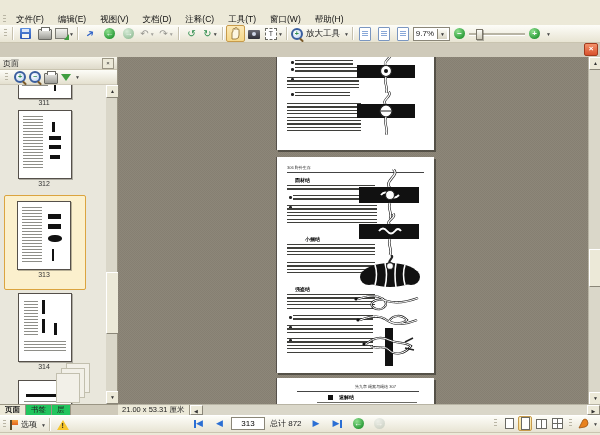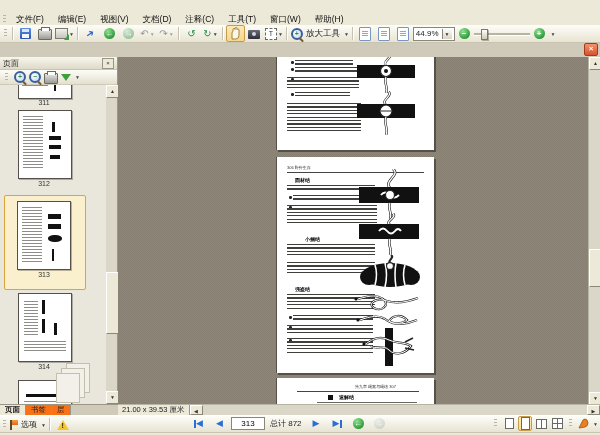--- a/index.html
+++ b/index.html
@@ -105,21 +105,21 @@
   .ph1{position:absolute;font-size:5px;font-weight:bold;color:#000;line-height:6px;}
   .bdot{position:absolute;width:2.5px;height:2.5px;border-radius:50%;background:#222;}
   .barknot{position:absolute;}
   .msq{position:absolute;background:#111;}
 
   
   #vscroll{left:588px;top:57px;width:12px;height:347px;background:#dad7c9;border-left:1px solid #b8b4a4;box-sizing:border-box;}
 
   
   #side-tabs{left:0;top:404px;width:118px;height:11px;background:#cfcaba;display:flex;align-items:stretch;border-top:1px solid #9a9584;box-sizing:border-box;}
-  .side-tab{font-size:7.5px;color:#222;padding:0 5px;display:flex;align-items:center;border-right:1px solid #9a9584;background:#f97316;}
+  .side-tab{font-size:7.5px;color:#222;padding:0 5px;display:flex;align-items:center;border-right:1px solid #9a9584;background:#22c55e;}
   .side-tab.active{background:#ece9d8;font-weight:bold;}
   #hscroll{left:118px;top:404px;width:482px;height:11px;background:#dad7c9;border-top:1px solid #b8b4a4;box-sizing:border-box;display:flex;align-items:stretch;}
   #pagesize-chip{background:#ece9d8;border-right:1px solid #9a9584;font-size:7.5px;color:#222;display:flex;align-items:center;padding:0 4px;white-space:nowrap;}
   .hs-btn{width:11px;background:#ece9d8;border:1px solid;border-color:#fff #8a8678 #8a8678 #fff;font-size:5px;text-align:center;line-height:10px;color:#333;flex:none;}
   #hs-track{flex:1;}
 
   #bottombar{left:0;top:415px;width:600px;height:17px;background:linear-gradient(#fdfdf8,#e6e2d1);border-top:1px solid #fff;
      display:flex;align-items:center;font-size:8px;color:#222;}
   .flag{width:8px;height:10px;position:relative;}
   .flag::before{content:"";position:absolute;left:1px;top:0;width:7px;height:5px;background:linear-gradient(#f6a13c,#e2641e);}
@@ -224,21 +224,21 @@
     <span class="tbtn">
         <span class="ic fitbtn"></span>
       </span>
     <span class="tbtn">
         <span class="ic fitbtn"></span>
       </span>
     <span class="tbtn">
         <span class="ic fitbtn"></span>
       </span>
     <span class="combo">
-      <span>44.9%</span>
+      <span>9.7%</span>
       <span class="cdd">▼</span>
     </span>
     <span class="tbtn">
         <span class="gcirc">−</span>
       </span>
     <span class="slider">
       <span class="track"></span>
       <span class="thumb"></span>
     </span>
     <span class="tbtn">
@@ -450,21 +450,21 @@
     <span class="sb-btn" style="left:0;top:335px;">▼</span>
   </div>
 
   <div class="abs" id="side-tabs">
     <span class="side-tab active">页面</span>
     <span class="side-tab">书签</span>
     <span class="side-tab">层</span>
   </div>
 
   <div class="abs" id="hscroll">
-    <span id="pagesize-chip">21.00 x 39.53 厘米</span>
+    <span id="pagesize-chip">21.00 x 53.31 厘米</span>
     <span class="hs-btn">◀</span>
     <span id="hs-track"></span>
     <span class="hs-btn">▶</span>
   </div>
 
   <div class="abs" id="bottombar">
     <span class="grip"></span>
     <span class="tbtn" style="gap:3px;">
       <span class="flag"></span>
       <span>选项</span>

